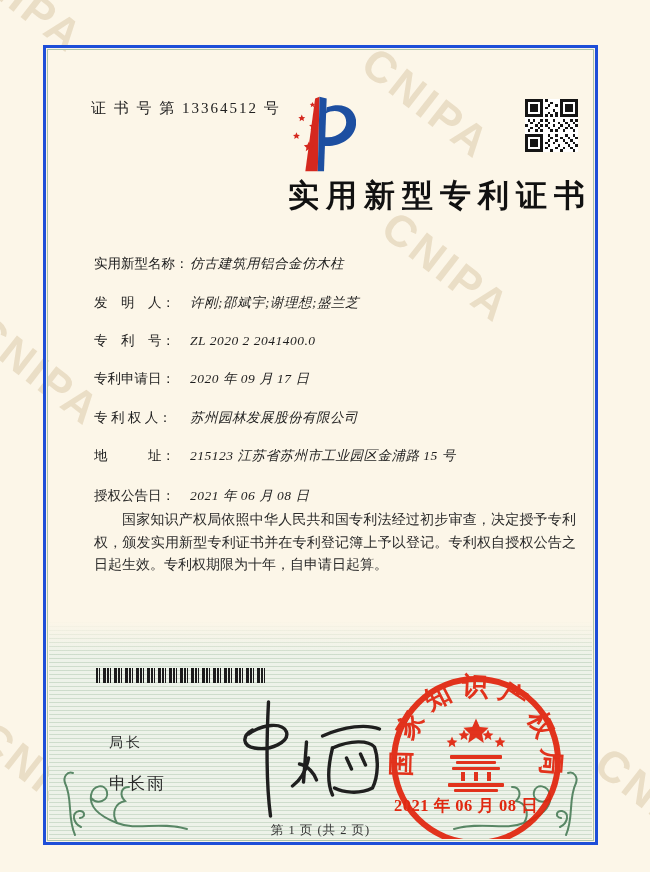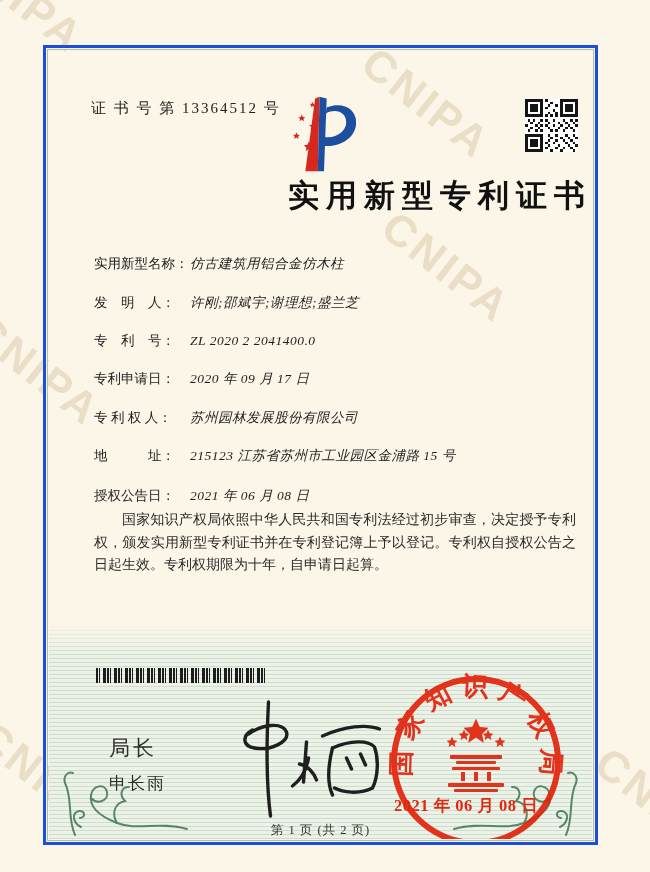--- a/index.html
+++ b/index.html
@@ -57,21 +57,21 @@
   .paras p{
     margin:0;font-size:14px;line-height:22.5px;color:#2a2a2a;
     text-indent:2em;text-align:justify;
   }
   
   .barcode{
     position:absolute;left:47px;top:617px;width:170px;height:15px;z-index:3;
     background:repeating-linear-gradient(90deg,#1c1c1c 0 2px,rgba(0,0,0,0) 2px 3px,#1c1c1c 3px 4px,rgba(0,0,0,0) 4px 7px,#1c1c1c 7px 10px,rgba(0,0,0,0) 10px 11px);
   }
   
-  .signer-role{position:absolute;left:60px;top:683px;font-size:21px;color:#2d2d2d;letter-spacing:3px;z-index:4;}
+  .signer-role{position:absolute;left:60px;top:683px;font-size:14px;color:#2d2d2d;letter-spacing:3px;z-index:4;}
   .signer-name{position:absolute;left:60px;top:721px;font-size:17px;color:#2d2d2d;letter-spacing:2px;z-index:4;}
   .sig{position:absolute;left:145px;top:645px;width:195px;height:135px;z-index:4;}
   
   .seal{position:absolute;left:337px;top:620px;width:180px;height:180px;z-index:4;opacity:.93;}
   .seal-date{
     position:absolute;left:345px;top:744px;width:190px;z-index:5;
     font-size:16.5px;font-weight:bold;color:#e02810;letter-spacing:0.5px;
   }
   
   .pagefoot{

